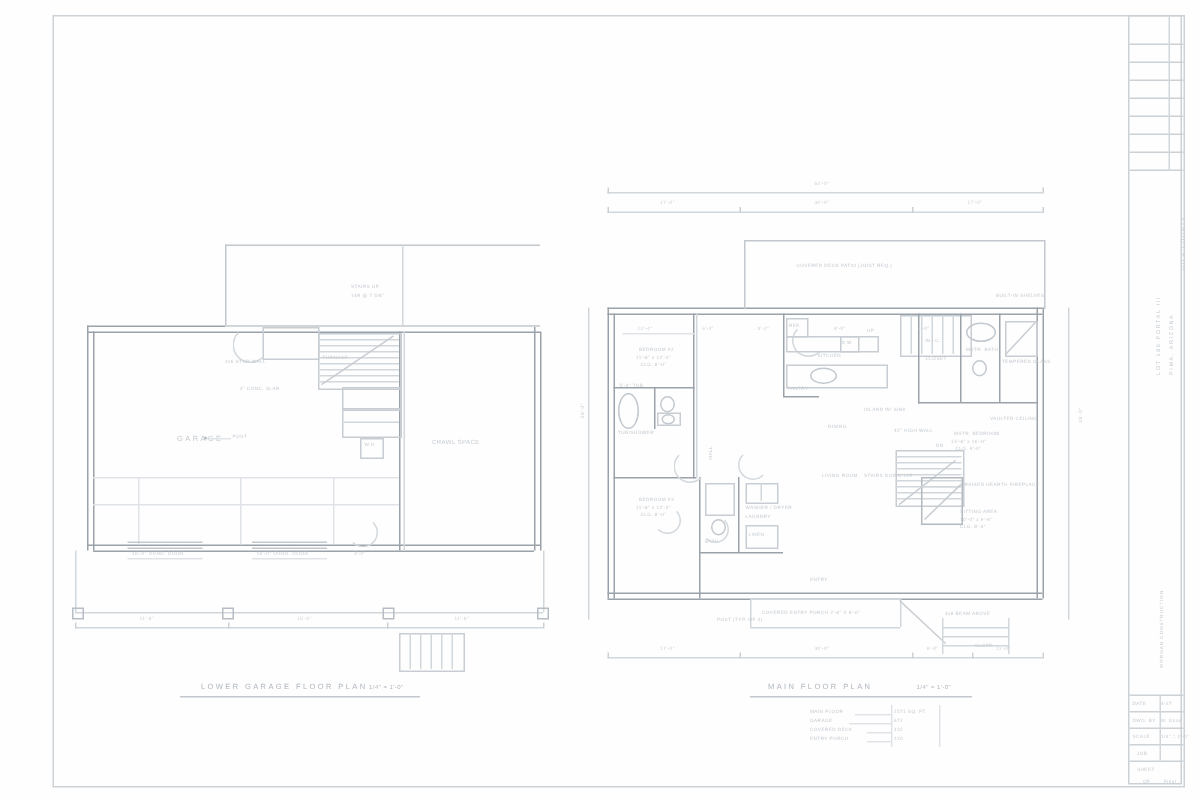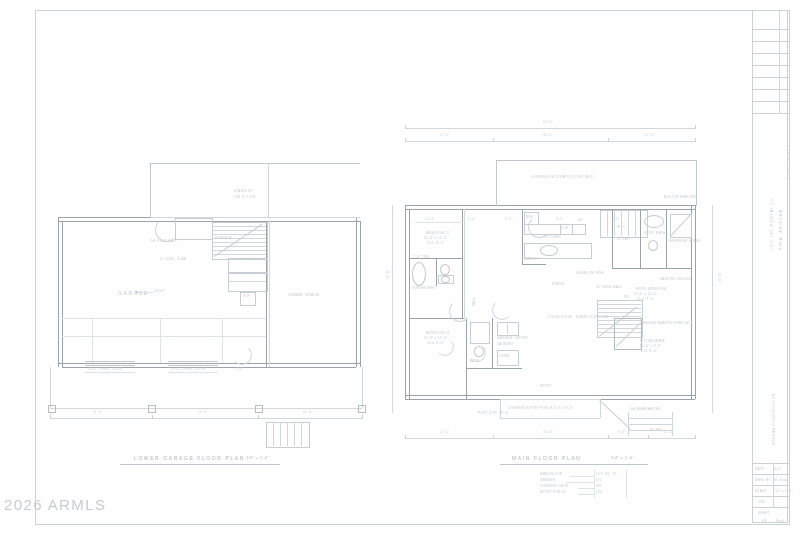--- a/index.html
+++ b/index.html
@@ -93,21 +93,20 @@
   <div class="txt" style="left:758px;top:501px;">JOB</div>
   <div class="txt" style="left:758px;top:512px;">SHEET</div>
   <div class="txt" style="left:762px;top:520px;">OF</div>
   <div class="txt" style="left:776px;top:520px;">Final</div>
 
   <div class="vtxt" style="left:770px;top:250px;">LOT 185 PORTAL III</div>
   <div class="vtxt" style="left:779px;top:250px;">PIMA, ARIZONA</div>
   <div class="vtxt" style="left:787px;top:180px;">GILA COUNTY</div>
   <div class="vtxt sm" style="left:772px;top:445px;">MORGAN CONSTRUCTION</div>
 
-  <div id="watermark">2026 ARMLS</div>
 
   <div>
 
     <div class="wall h" style="left:58px;top:217px;width:302px;"></div>
     <div class="wall h" style="left:58px;top:221px;width:302px;"></div>
     <div class="wall v" style="left:58px;top:217px;height:150px;"></div>
     <div class="wall v" style="left:62px;top:221px;height:146px;"></div>
     <div class="wall v" style="left:356px;top:217px;height:150px;"></div>
     <div class="wall v" style="left:360px;top:221px;height:146px;"></div>
     <div class="wall h" style="left:58px;top:363px;width:302px;"></div>

